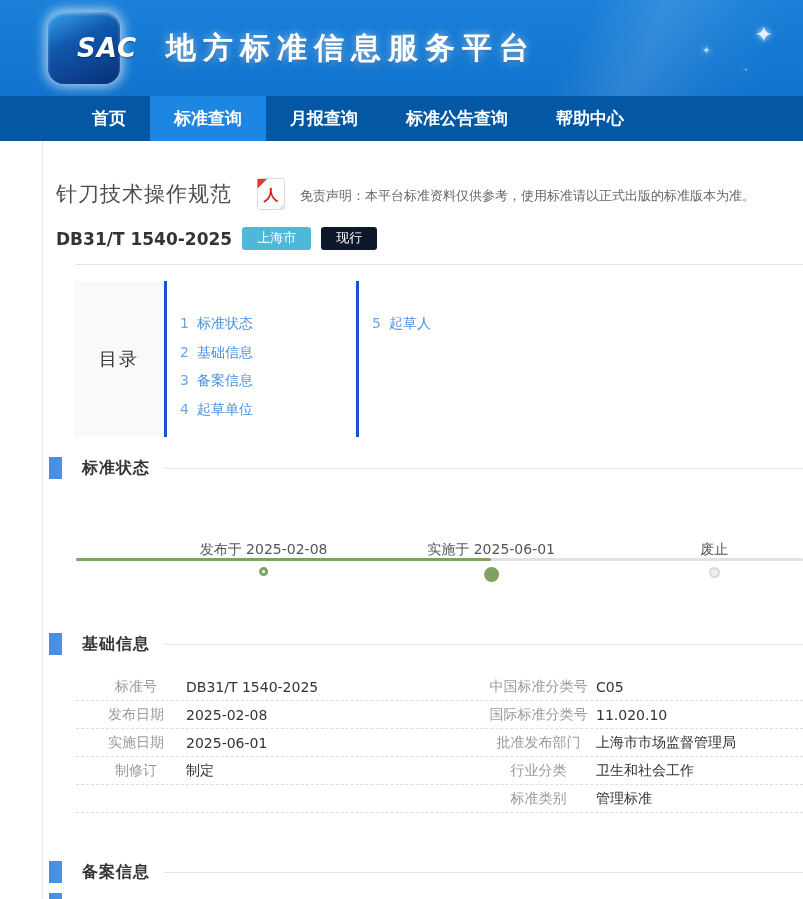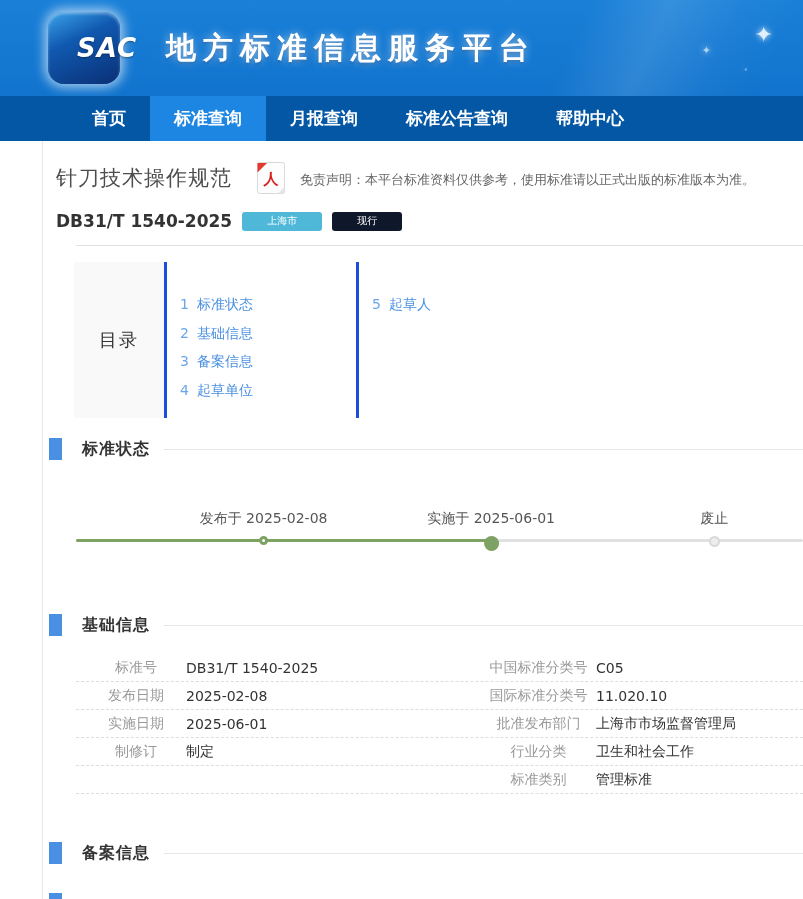--- a/index.html
+++ b/index.html
@@ -25,28 +25,28 @@
     text-shadow:0 0 8px rgba(255,255,255,.55), 0 2px 3px rgba(8,60,120,.45); }
 
   
   .main-nav{ height:45px; background:#0457a4; display:flex; align-items:stretch; padding-left:68px; }
   .nav-item{ display:flex; align-items:center; padding:0 24px; color:#fff; font-size:17px; cursor:pointer;font-weight:bold; }
   .nav-item.active{ background:#1d86e2; }
 
   
   .content{ margin-left:42px; border-left:1px solid #e8e8e8; min-height:758px; position:relative; }
 
-  .title-row{ display:flex; align-items:center; padding-left:13px; padding-top:20px; }
+  .title-row{ display:flex; align-items:center; padding-left:13px; padding-top:36px; }
   .std-title{ font-size:21px; color:#4d4d4d; letter-spacing:1px; }
   .pdf-icon{ width:30px; height:34px; margin-left:24px; cursor:pointer; flex:0 0 auto; }
   .disclaimer{ margin-left:14px; font-size:13px; color:#666; padding-top:4px; }
 
   .code-row{ display:flex; align-items:center; padding-left:13px; margin-top:16px; }
   .std-code{ font-size:17px; font-weight:bold; color:#333; }
-  .badge{ margin-left:10px; color:#fff; font-size:10px; padding:2px 25px 3px; border-radius:3px; }
+  .badge{ margin-left:10px; color:#fff; font-size:13px; padding:2px 15px 3px; border-radius:3px; }
   .badge.region{ background:#4fb8d9; }
   .badge.status{ background:#0f172a; }
 
   .hr-sep{ border:none; border-top:1px solid #e2e2e2; margin:14px 0 0 33px; }
 
   
   .toc{ display:flex; margin:16px 0 0 31px; height:156px; }
   .toc-box{ width:90px; background:#f9f9f9; display:flex; align-items:center; justify-content:center; }
   .toc-heading{ font-size:18px; color:#333; letter-spacing:2px; }
   .toc-col{ border-left:3px solid #1d4ed8; padding:28px 0 0 13px; width:192px; }
@@ -56,21 +56,21 @@
   
   .section-heading{ display:flex; align-items:center; margin-left:6px; }
   .section-bar{ width:13px; height:22px; background:#4a90e2; flex:0 0 auto; }
   .section-title{ font-size:16px; font-weight:bold; color:#333; margin-left:20px; letter-spacing:1px; }
   .section-line{ flex:1; height:1px; background:#e6e6e6; margin-left:14px; }
 
   
   .timeline-wrap{ position:relative; margin:50px 0 0 33px; height:46px; }
   .tl-line{ position:absolute; left:0; right:0; top:29px; height:3px; background:#e1e1e1; border-radius:2px; }
   .tl-line-green{ position:absolute; left:0; width:57.1%; top:29px; height:3px; background:#7ea263; border-radius:2px; }
-  .tl-stop{ position:absolute; top:0; transform:translateX(-50%); text-align:right; }
+  .tl-stop{ position:absolute; top:12px; transform:translateX(-50%); text-align:right; }
   .tl-label{ font-size:14px; color:#555; white-space:nowrap; }
   .tl-dot{ margin:8px auto 0; border-radius:50%; }
   .tl-stop.published .tl-dot{ width:9px; height:9px; background:#fff; border:3px solid #7ea263; }
   .tl-stop.implemented .tl-dot{ width:15px; height:15px; background:#7ea263; }
   .tl-stop.abolished .tl-dot{ width:11px; height:11px; background:#ededed; border:2px solid #d9d9d9; }
   .tl-stop.p1{ left:25.8%; } .tl-stop.p2{ left:57.1%; } .tl-stop.p3{ left:87.8%; }
 
   
   .info-grid{ margin:18px 0 0 33px; }
   .info-row{ display:flex; align-items:center; height:28px; border-bottom:1px dashed #ddd; font-size:14px; }

